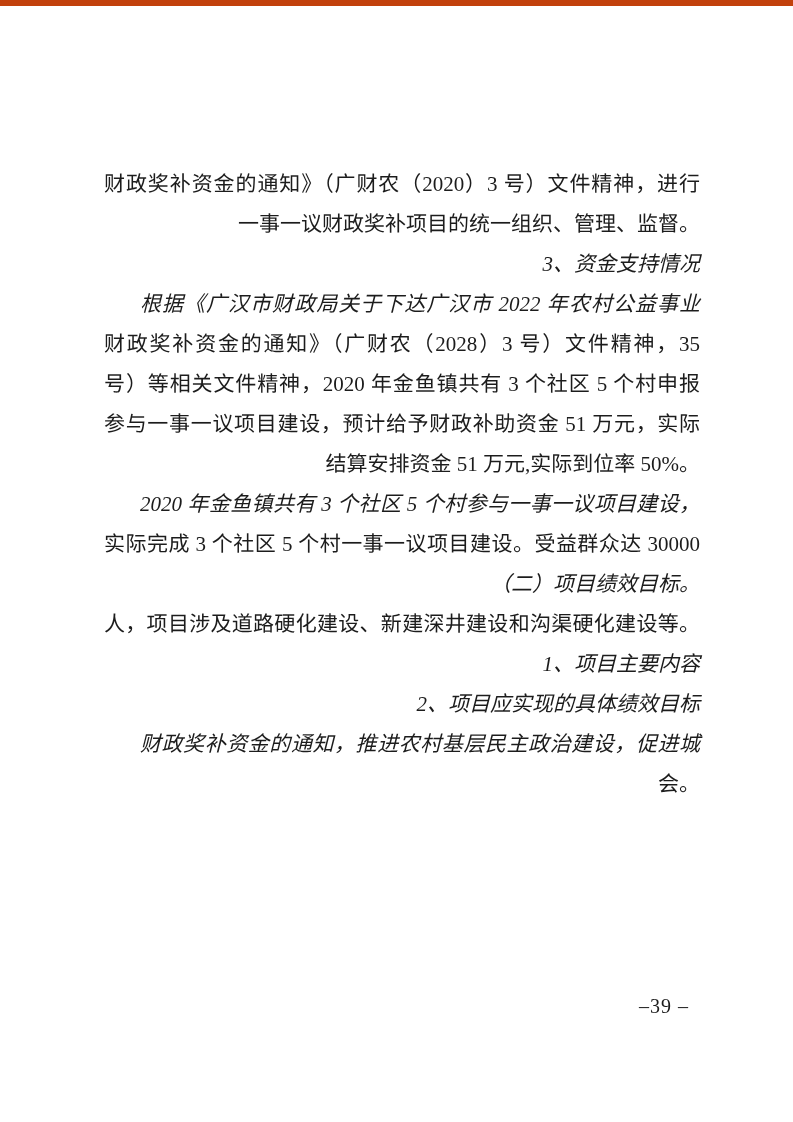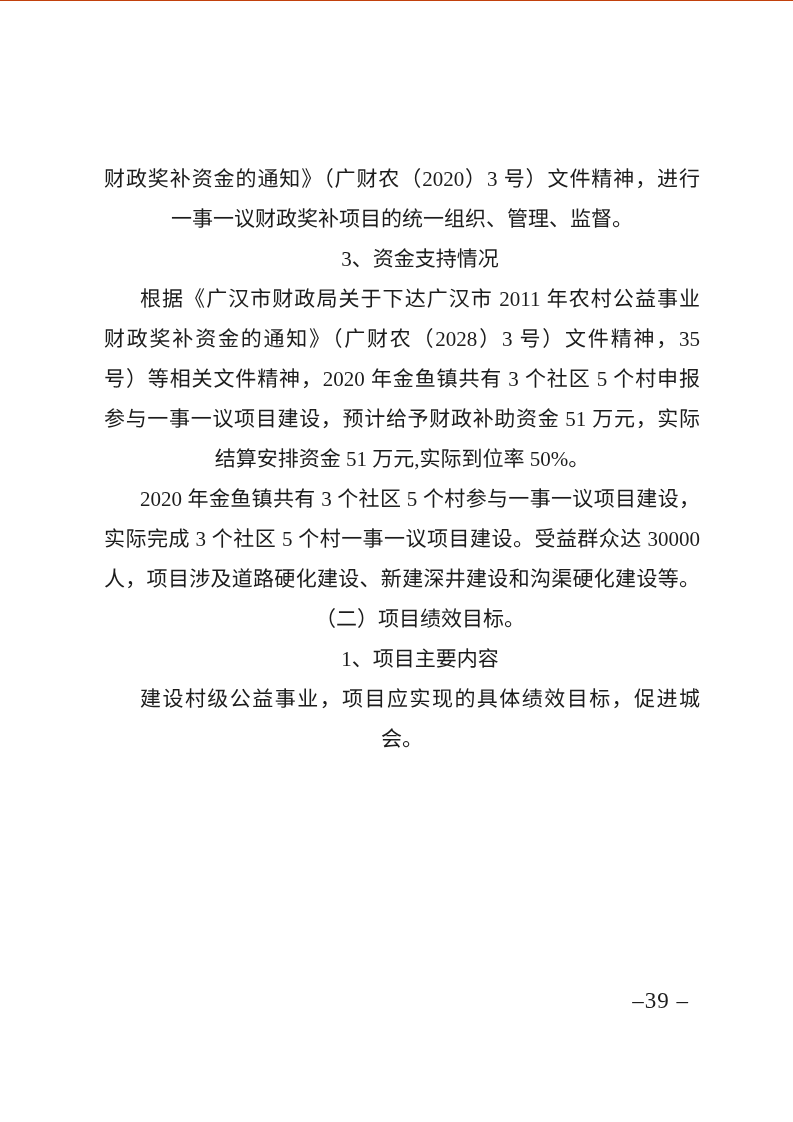--- a/index.html
+++ b/index.html
@@ -5,73 +5,75 @@
   html, body {
     margin: 0;
     padding: 0;
     background: #ffffff;
   }
   .page {
     position: relative;
     width: 793px;
     height: 1122px;
     background: #ffffff;
-    border-top: 1px solid #c2410c;
+    border-top: 6px solid #c2410c;
     box-sizing: border-box;
     font-family: "Liberation Serif", "DejaVu Serif", serif;
     color: #1c1c1c;
     overflow: hidden;
   }
   .content {
     position: absolute;
     left: 104px;
     top: 158px;
     width: 596px;
   }
   .line {
     font-size: 21px;
     line-height: 40px;
     height: 40px;
     white-space: nowrap;
-    text-align: center;
+    text-align: right;
   }
   .line.fill {
     white-space: normal;
     text-align: justify;
     text-align-last: justify;
   }
   .line.indent {
     padding-left: 36px;
     box-sizing: border-box;
+    font-style: italic;
   }
   .page-number {
     position: absolute;
     top: 986px;
     right: 104px;
-    font-size: 23px;
+    font-size: 20px;
     line-height: 28px;
     letter-spacing: 1px;
     color: #1c1c1c;
   }
 </style>
 </head>
 <body>
 
 <div class="page">
   <div class="content">
     <div class="line fill">财政奖补资金的通知》（广财农（2020）3 号）文件精神，进行</div>
     <div class="line">一事一议财政奖补项目的统一组织、管理、监督。</div>
     <div class="line indent">3、资金支持情况</div>
-    <div class="line indent fill">根据《广汉市财政局关于下达广汉市 2011 年农村公益事业</div>
+    <div class="line indent fill">根据《广汉市财政局关于下达广汉市 2022 年农村公益事业</div>
     <div class="line fill">财政奖补资金的通知》（广财农（2028）3 号）文件精神，35</div>
     <div class="line fill">号）等相关文件精神，2020 年金鱼镇共有 3 个社区 5 个村申报</div>
     <div class="line fill">参与一事一议项目建设，预计给予财政补助资金 51 万元，实际</div>
     <div class="line">结算安排资金 51 万元,实际到位率 50%。</div>
     <div class="line indent fill">2020 年金鱼镇共有 3 个社区 5 个村参与一事一议项目建设，</div>
     <div class="line fill">实际完成 3 个社区 5 个村一事一议项目建设。受益群众达 30000</div>
+    <div class="line indent">（二）项目绩效目标。</div>
     <div class="line fill">人，项目涉及道路硬化建设、新建深井建设和沟渠硬化建设等。</div>
-    <div class="line indent">（二）项目绩效目标。</div>
     <div class="line indent">1、项目主要内容</div>
-    <div class="line indent fill">建设村级公益事业，项目应实现的具体绩效目标，促进城</div>
+    <div class="line indent">2、项目应实现的具体绩效目标</div>
+    <div class="line indent fill">财政奖补资金的通知，推进农村基层民主政治建设，促进城</div>
     <div class="line">会。</div>
   </div>
   <div class="page-number">–39 –</div>
 </div>
 
 </body></html>

